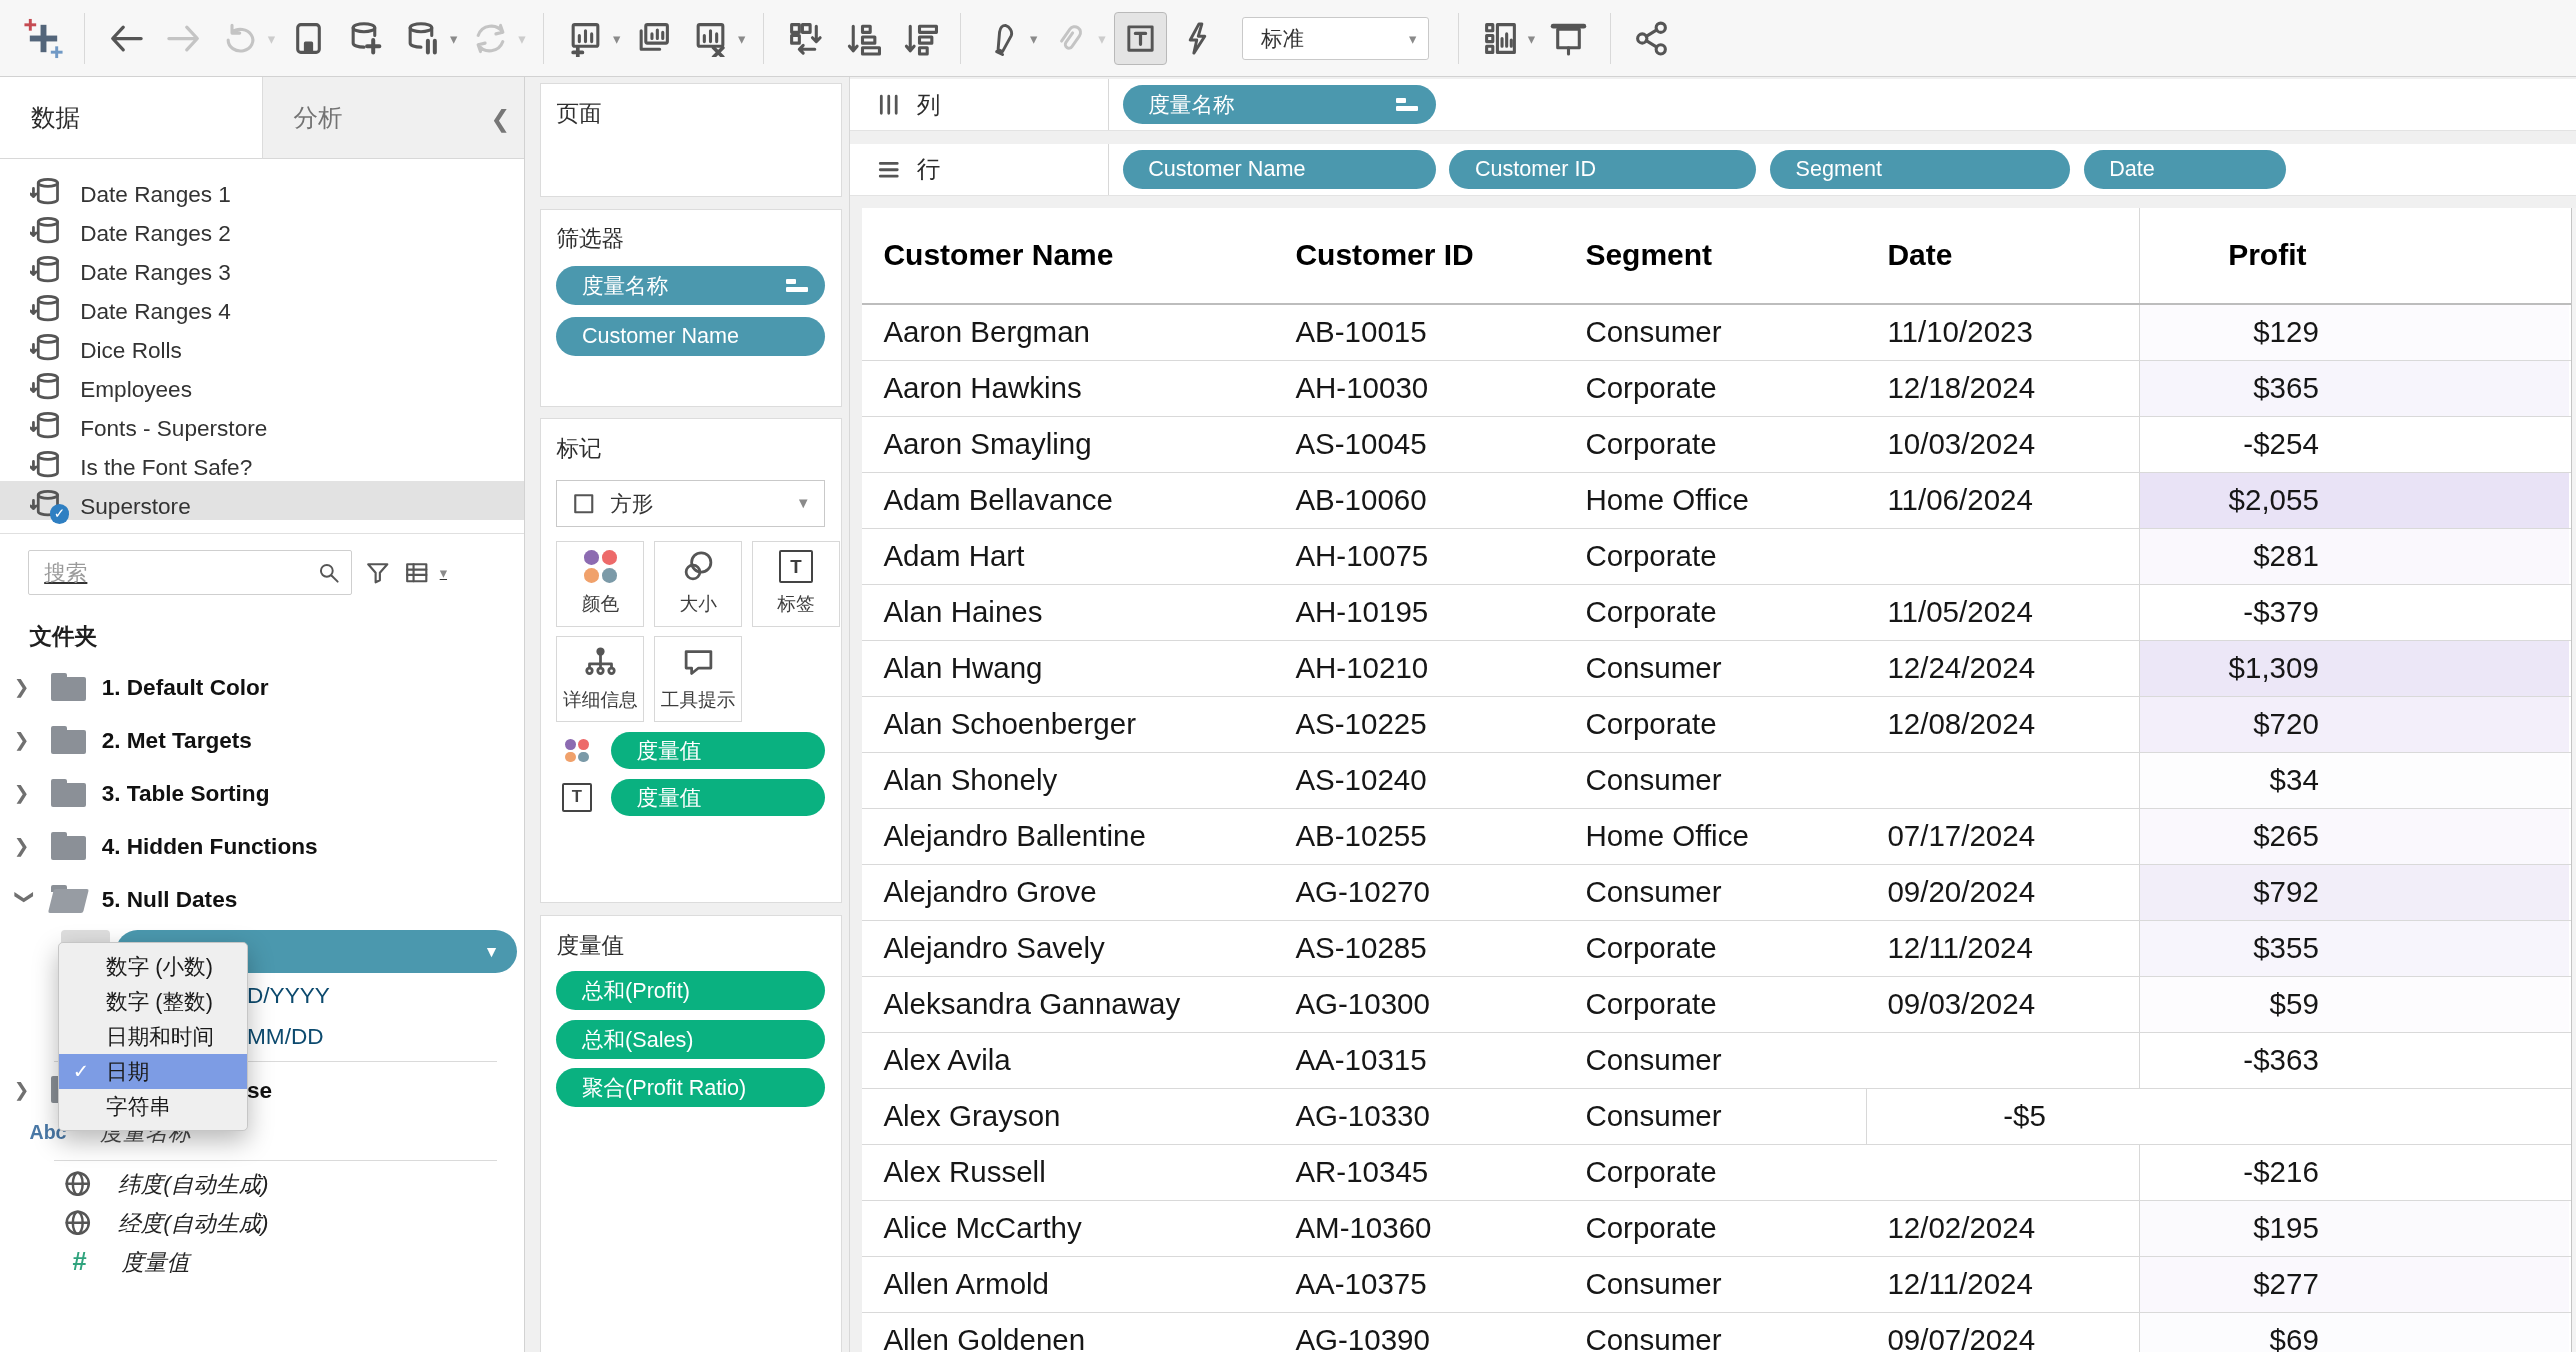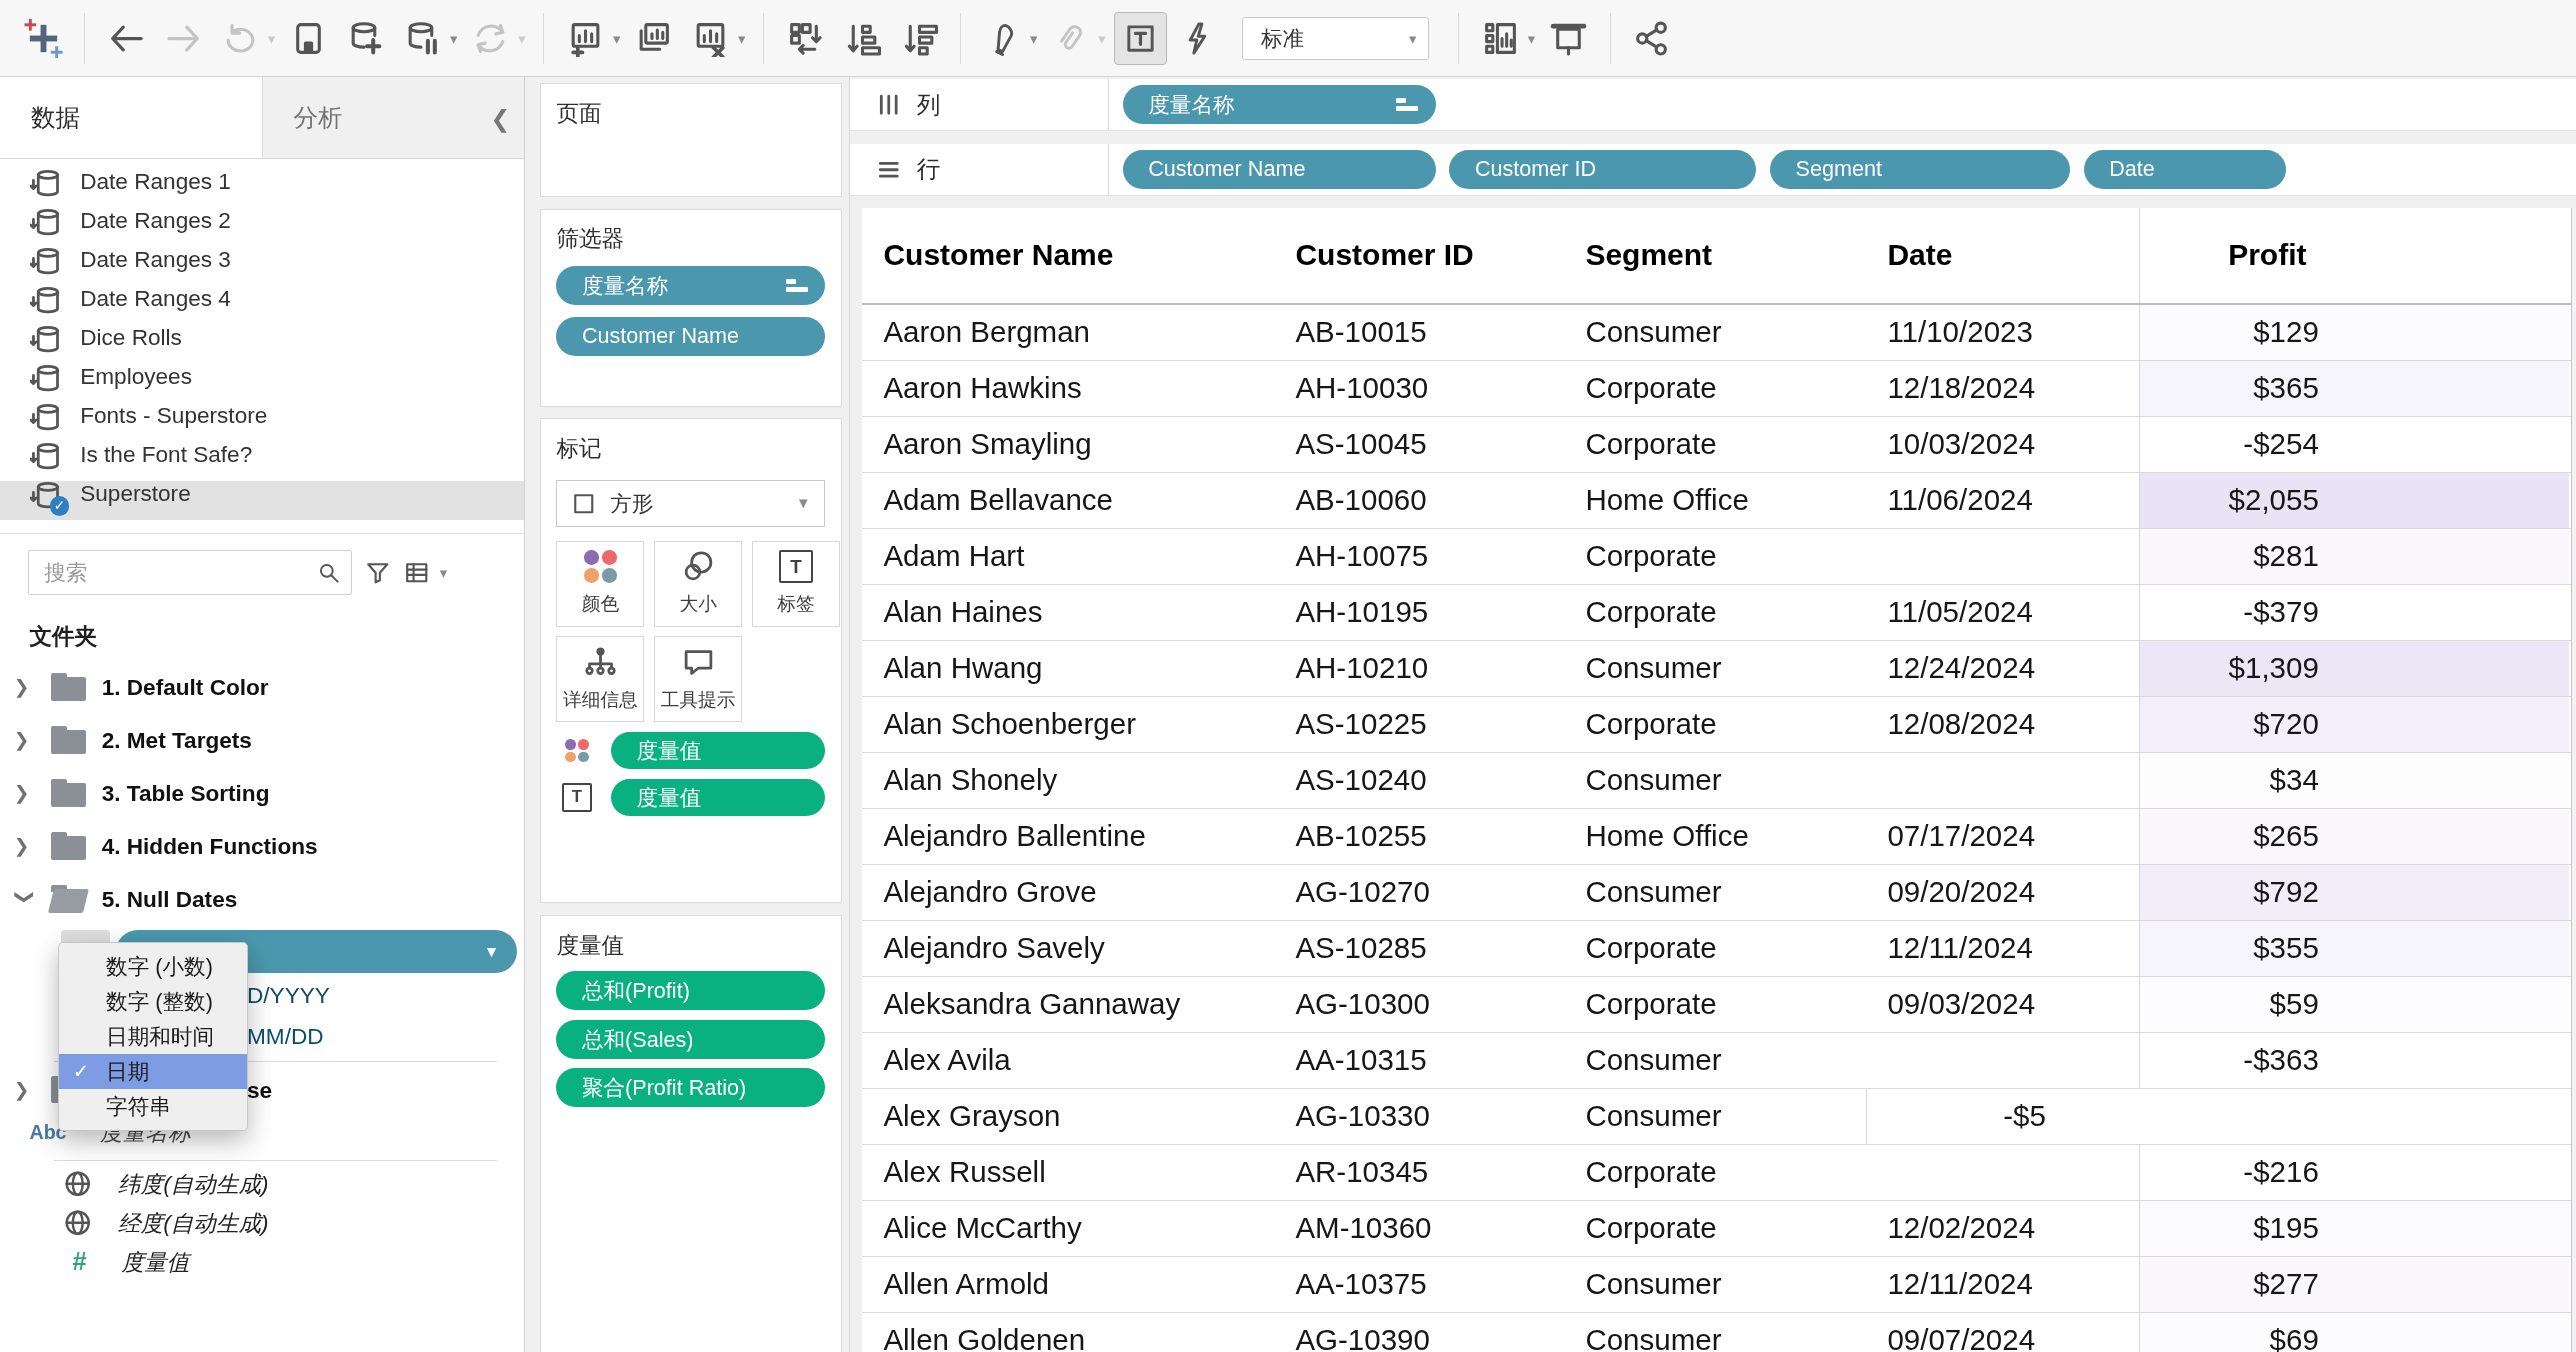--- a/index.html
+++ b/index.html
@@ -36,29 +36,29 @@
     position:absolute;left:0;top:77px;width:525px;height:1276px;background:#ffffff;
     border-right:1px solid #d2d2d2;box-sizing:border-box;
   }
   .tabbar{height:81px;display:flex;border-bottom:1px solid #d8d8d8;position:relative;}
   .tab{flex:1;display:flex;align-items:center;padding-left:31px;font-size:24.5px;color:#2b2b2b;box-sizing:border-box;}
   .tab.active{background:#fff;}
   .tab.inactive{background:#f0f0f0;border-left:1px solid #dcdcdc;border-bottom:1px solid #d8d8d8;margin-bottom:-1px;color:#737373;}
   .collapse{position:absolute;right:13.7px;top:27.5px;font-size:23.6px;color:#777;}
 
   .ds-list{padding-top:9.8px;}
-  .ds-row{height:39px;display:flex;align-items:flex-start;padding-left:29.5px;gap:15.7px;font-size:22.6px;color:#333;}
+  .ds-row{height:39px;display:flex;align-items:flex-end;padding-left:29.5px;gap:15.7px;font-size:22.6px;color:#333;}
   .ds-row.selected{background:#e2e2e2;}
   .ds-ic{position:relative;width:35px;height:31px;flex:none;}
   .ds-badge{display:none;position:absolute;right:-4.9px;bottom:-3.9px;width:19.6px;height:19.6px;border-radius:50%;
     background:#2e7fc2;color:#fff;font-size:13.7px;line-height:19.6px;text-align:center;font-weight:bold;}
   .ds-row.selected .ds-badge{display:block;}
 
   .sb-divider{height:1px;background:#e0e0e0;margin:13.7px 0 0 0;}
-  .search-row{display:flex;align-items:center;margin:15.7px 27.5px 0 27.5px;gap:13.7px;}
+  .search-row{display:flex;align-items:center;margin:15.7px 27.5px 0 27.5px;gap:13.7px;text-decoration:underline;}
   .search-box{flex:none;width:324px;height:45px;border:1px solid #cfcfcf;border-radius:2px;background:#fff;
     display:flex;align-items:center;justify-content:space-between;padding:0 9.8px 0 13.7px;box-sizing:border-box;}
   .search-box input{border:none;outline:none;font-size:21.6px;width:255px;color:#333;font-family:inherit;background:transparent;}
   .search-box input::placeholder{color:#9a9a9a;}
   .folders-label{margin:25.5px 0 0 29.5px;font-size:22.6px;font-weight:bold;color:#1f1f1f;}
 
   .folder-row{height:53px;display:flex;align-items:center;padding-left:13.7px;gap:13.7px;position:relative;}
   .chev{width:21.6px;font-size:18.7px;color:#707070;transform:translateY(-1px);flex:none;}
   .folder-row.open .chev{transform:rotate(90deg);}
   .folder-ic{width:39px;height:29.5px;position:relative;flex:none;}

